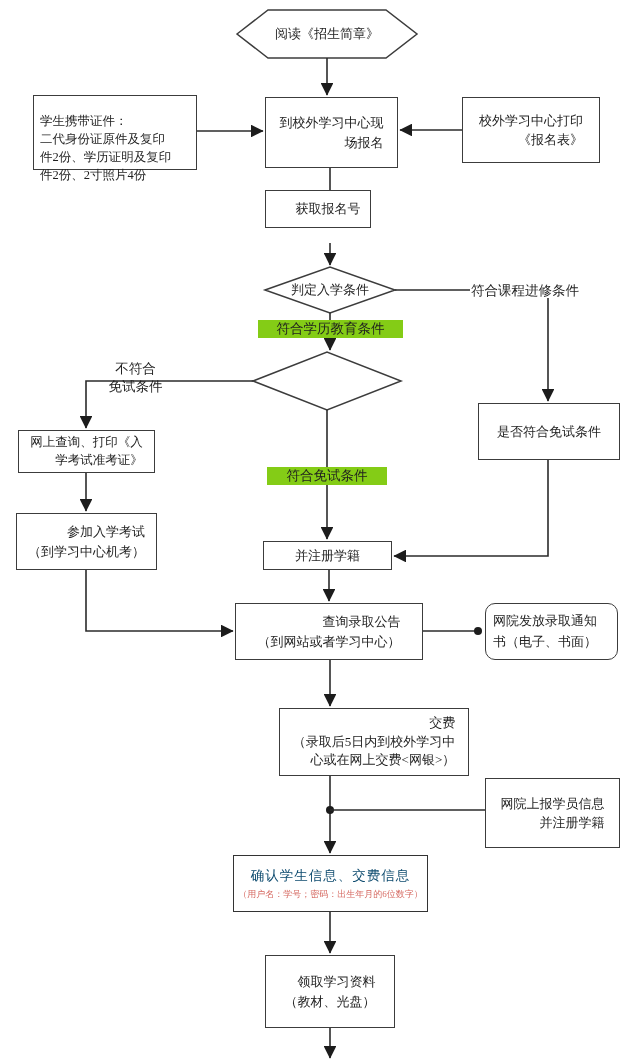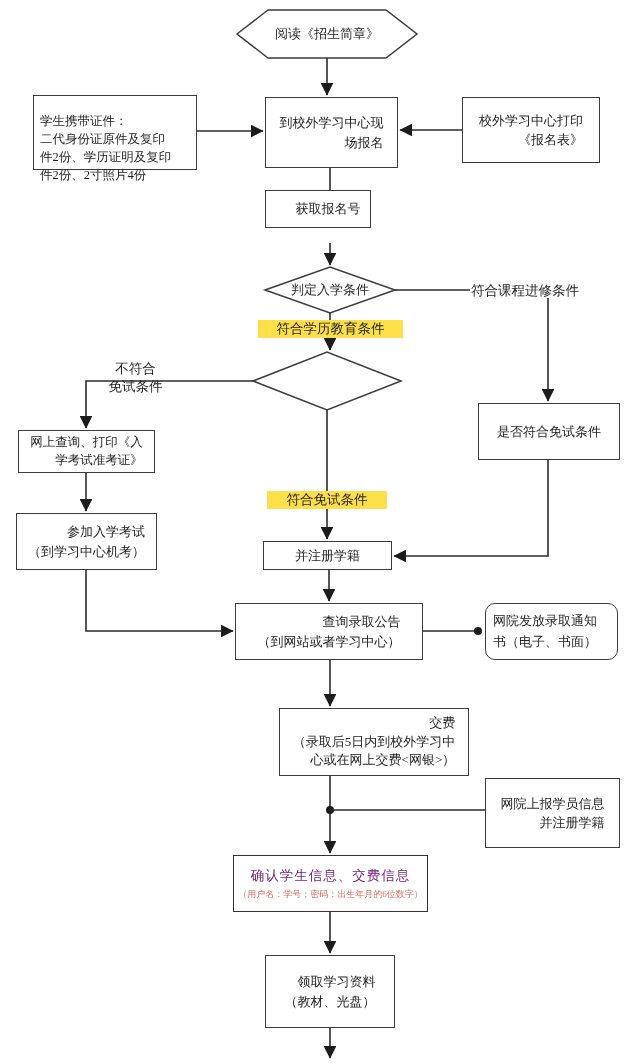--- a/index.html
+++ b/index.html
@@ -27,21 +27,21 @@
     display:flex;align-items:center;justify-content:center;
     text-align:center;white-space:pre-line;
     font-size:13px;line-height:1.4;
     box-sizing:border-box;
   }
   .edge-label{
     position:absolute;
     text-align:center;white-space:pre-line;
     font-size:13.5px;line-height:18px;
   }
-  .bg-white{background:#fde047;text-align:center;}
+  .bg-white{background:#84cc16;text-align:center;}
   .align-left{text-align:left;justify-content:flex-start;align-items:flex-start;
     padding:17px 6px;font-size:12.5px;line-height:1.43;}
   .pad-left{text-align:center;justify-content:flex-start;padding:4px 7px;line-height:1.55;border-radius:10px;}
   #confirm-box{flex-direction:column;border-color:#333333;}
   #confirm-title{font-size:13.5px;letter-spacing:1px;}
   #confirm-sub{font-size:9px;margin-top:2px;letter-spacing:0;}
 </style>
 </head>
 <body>
 
@@ -104,21 +104,21 @@
   <div class="shape-label" style="left:265px;top:267px;width:130px;height:46px;">判定入学条件</div>
 
 
   <div class="edge-label" style="left:471px;top:282px;">符合课程进修条件</div>
 
   <div class="edge-label bg-white" style="left:258px;top:320px;width:145px;">符合学历教育条件</div>
 
   <div class="edge-label" style="left:93px;top:360px;width:85px;">不符合
 免试条件</div>
 
-  <div class="edge-label bg-white" style="left:267px;top:467px;width:120px;margin-top:24px;">符合免试条件</div>
+  <div class="edge-label bg-white" style="left:267px;top:467px;width:120px;">符合免试条件</div>
 
   <div class="node" style="left:18px;top:430px;width:137px;height:43px;font-size:12.5px;line-height:1.4;">网上查询、打印《入
 学考试准考证》</div>
 
   <div class="node" style="left:16px;top:513px;width:141px;height:57px;">参加入学考试
 （到学习中心机考）</div>
 
   <div class="node" style="left:263px;top:541px;width:129px;height:29px;">并注册学籍</div>
 
   <div class="node" style="left:478px;top:403px;width:142px;height:57px;">是否符合免试条件</div>
@@ -130,20 +130,20 @@
 书（电子、书面）</div>
 
   <div class="node" style="left:235px;top:708px;width:190px;height:68px;line-height:1.45;margin-left:44px;">交费
 （录取后5日内到校外学习中
 心或在网上交费&lt;网银&gt;）</div>
 
   <div class="node" style="left:485px;top:778px;width:135px;height:70px;">网院上报学员信息
 并注册学籍</div>
 
   <div class="node" id="confirm-box" style="left:233px;top:855px;width:195px;height:57px;">
-    <div id="confirm-title" style="color:#701a75;">确认学生信息、交费信息</div>
+    <div id="confirm-title" style="color:#0c4a6e;">确认学生信息、交费信息</div>
     <div id="confirm-sub" style="color:#d66a62;">（用户名：学号；密码：出生年月的6位数字）</div>
   </div>
 
   <div class="node" style="left:265px;top:955px;width:130px;height:73px;">领取学习资料
 （教材、光盘）</div>
 
 </div>
 
 </body></html>

